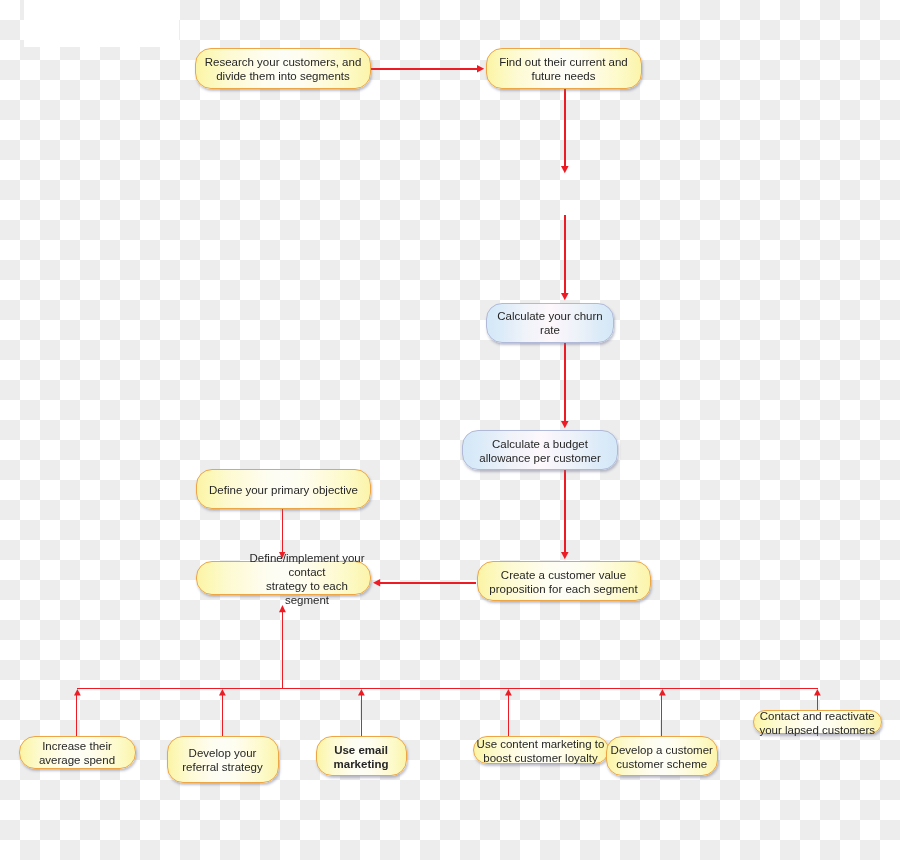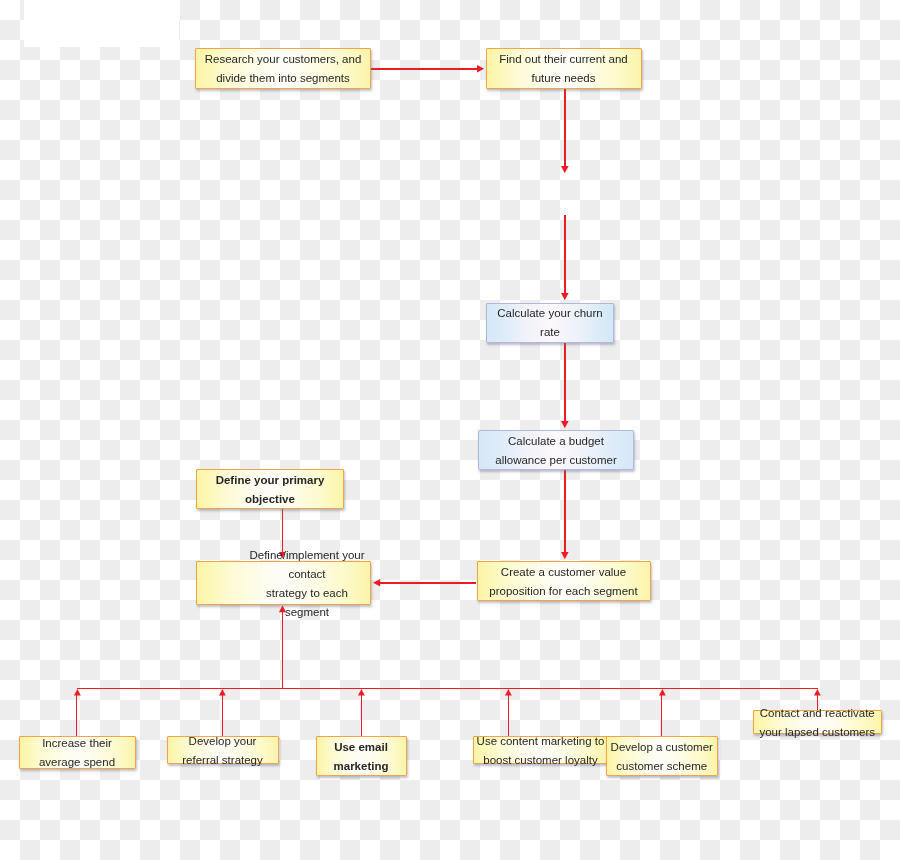--- a/index.html
+++ b/index.html
@@ -12,24 +12,24 @@
       linear-gradient(45deg,#ededed 25%,transparent 25%,transparent 75%,#ededed 75%),
       linear-gradient(45deg,#ededed 25%,transparent 25%,transparent 75%,#ededed 75%);
     background-size:40px 40px;
     background-position:0 0,20px 20px;
   }
   #stage{position:relative;width:900px;height:860px;}
   #corner-white-patch{position:absolute;left:24px;top:0;width:155px;height:47px;
     background:#ffffff;z-index:0;}
   .node{
     position:absolute;box-sizing:border-box;
-    border-radius:1px;
+    border-radius:16px;
     display:flex;align-items:center;justify-content:center;
     text-align:center;
-    font-size:11.5px;line-height:19px;
+    font-size:11.5px;line-height:14px;
     color:#262626;
     padding-top:1px;
     z-index:3;
   }
   .node-label{white-space:pre-line;display:block;}
   .node.yellow{
     border:1px solid #eda545;
     background:linear-gradient(to right,
       #fbf3a6 0%, #fcf8b8 8%, #fdfad2 18%, #fefbdc 26%, #fefdee 38%,
       #fdfdf7 50%, #fefdee 62%, #fefbdc 74%, #fdfac9 86%, #fbf4aa 100%);
@@ -114,40 +114,40 @@
     <span class="node-label">Research your customers, and
 divide them into segments</span>
   </div>
   <div class="node yellow" style="left:485.5px;top:47.5px;width:156px;height:41.5px;">
     <span class="node-label">Find out their current and
 future needs</span>
   </div>
   <div class="node blue" style="left:486px;top:302.5px;width:128px;height:40.5px;">
     <span class="node-label">Calculate your churn rate</span>
   </div>
-  <div class="node blue" style="left:478px;top:430px;width:156px;height:40px;">
+  <div class="node blue" style="left:462px;top:430px;width:156px;height:40px;">
     <span class="node-label">Calculate a budget
 allowance per customer</span>
   </div>
-  <div class="node yellow" style="left:196px;top:469px;width:148px;height:40px;font-weight:bold;">
+  <div class="node yellow" style="left:196px;top:469px;width:175px;height:40px;">
     <span class="node-label">Define your primary objective</span>
   </div>
-  <div class="node yellow" style="left:195.5px;top:561px;width:175px;height:44px;padding-left:48px;">
+  <div class="node yellow" style="left:195.5px;top:561px;width:175px;height:34px;padding-left:48px;">
     <span class="node-label">Define/implement your contact
 strategy to each segment</span>
   </div>
   <div class="node yellow" style="left:476.5px;top:561px;width:174px;height:40px;">
     <span class="node-label">Create a customer value
 proposition for each segment</span>
   </div>
   <div class="node yellow" style="left:18.5px;top:736px;width:117px;height:33px;">
     <span class="node-label">Increase their
 average spend</span>
   </div>
-  <div class="node yellow" style="left:166.5px;top:736px;width:112px;height:28px;">
+  <div class="node yellow" style="left:166.5px;top:736px;width:112px;height:47px;">
     <span class="node-label">Develop your
 referral strategy</span>
   </div>
   <div class="node yellow" style="left:315.5px;top:736px;width:91px;height:40px;font-weight:bold;">
     <span class="node-label">Use email
 marketing</span>
   </div>
   <div class="node yellow" style="left:440.5px;top:736px;width:136px;height:28px;margin-left:32px;">
     <span class="node-label">Use content marketing to
 boost customer loyalty</span>

